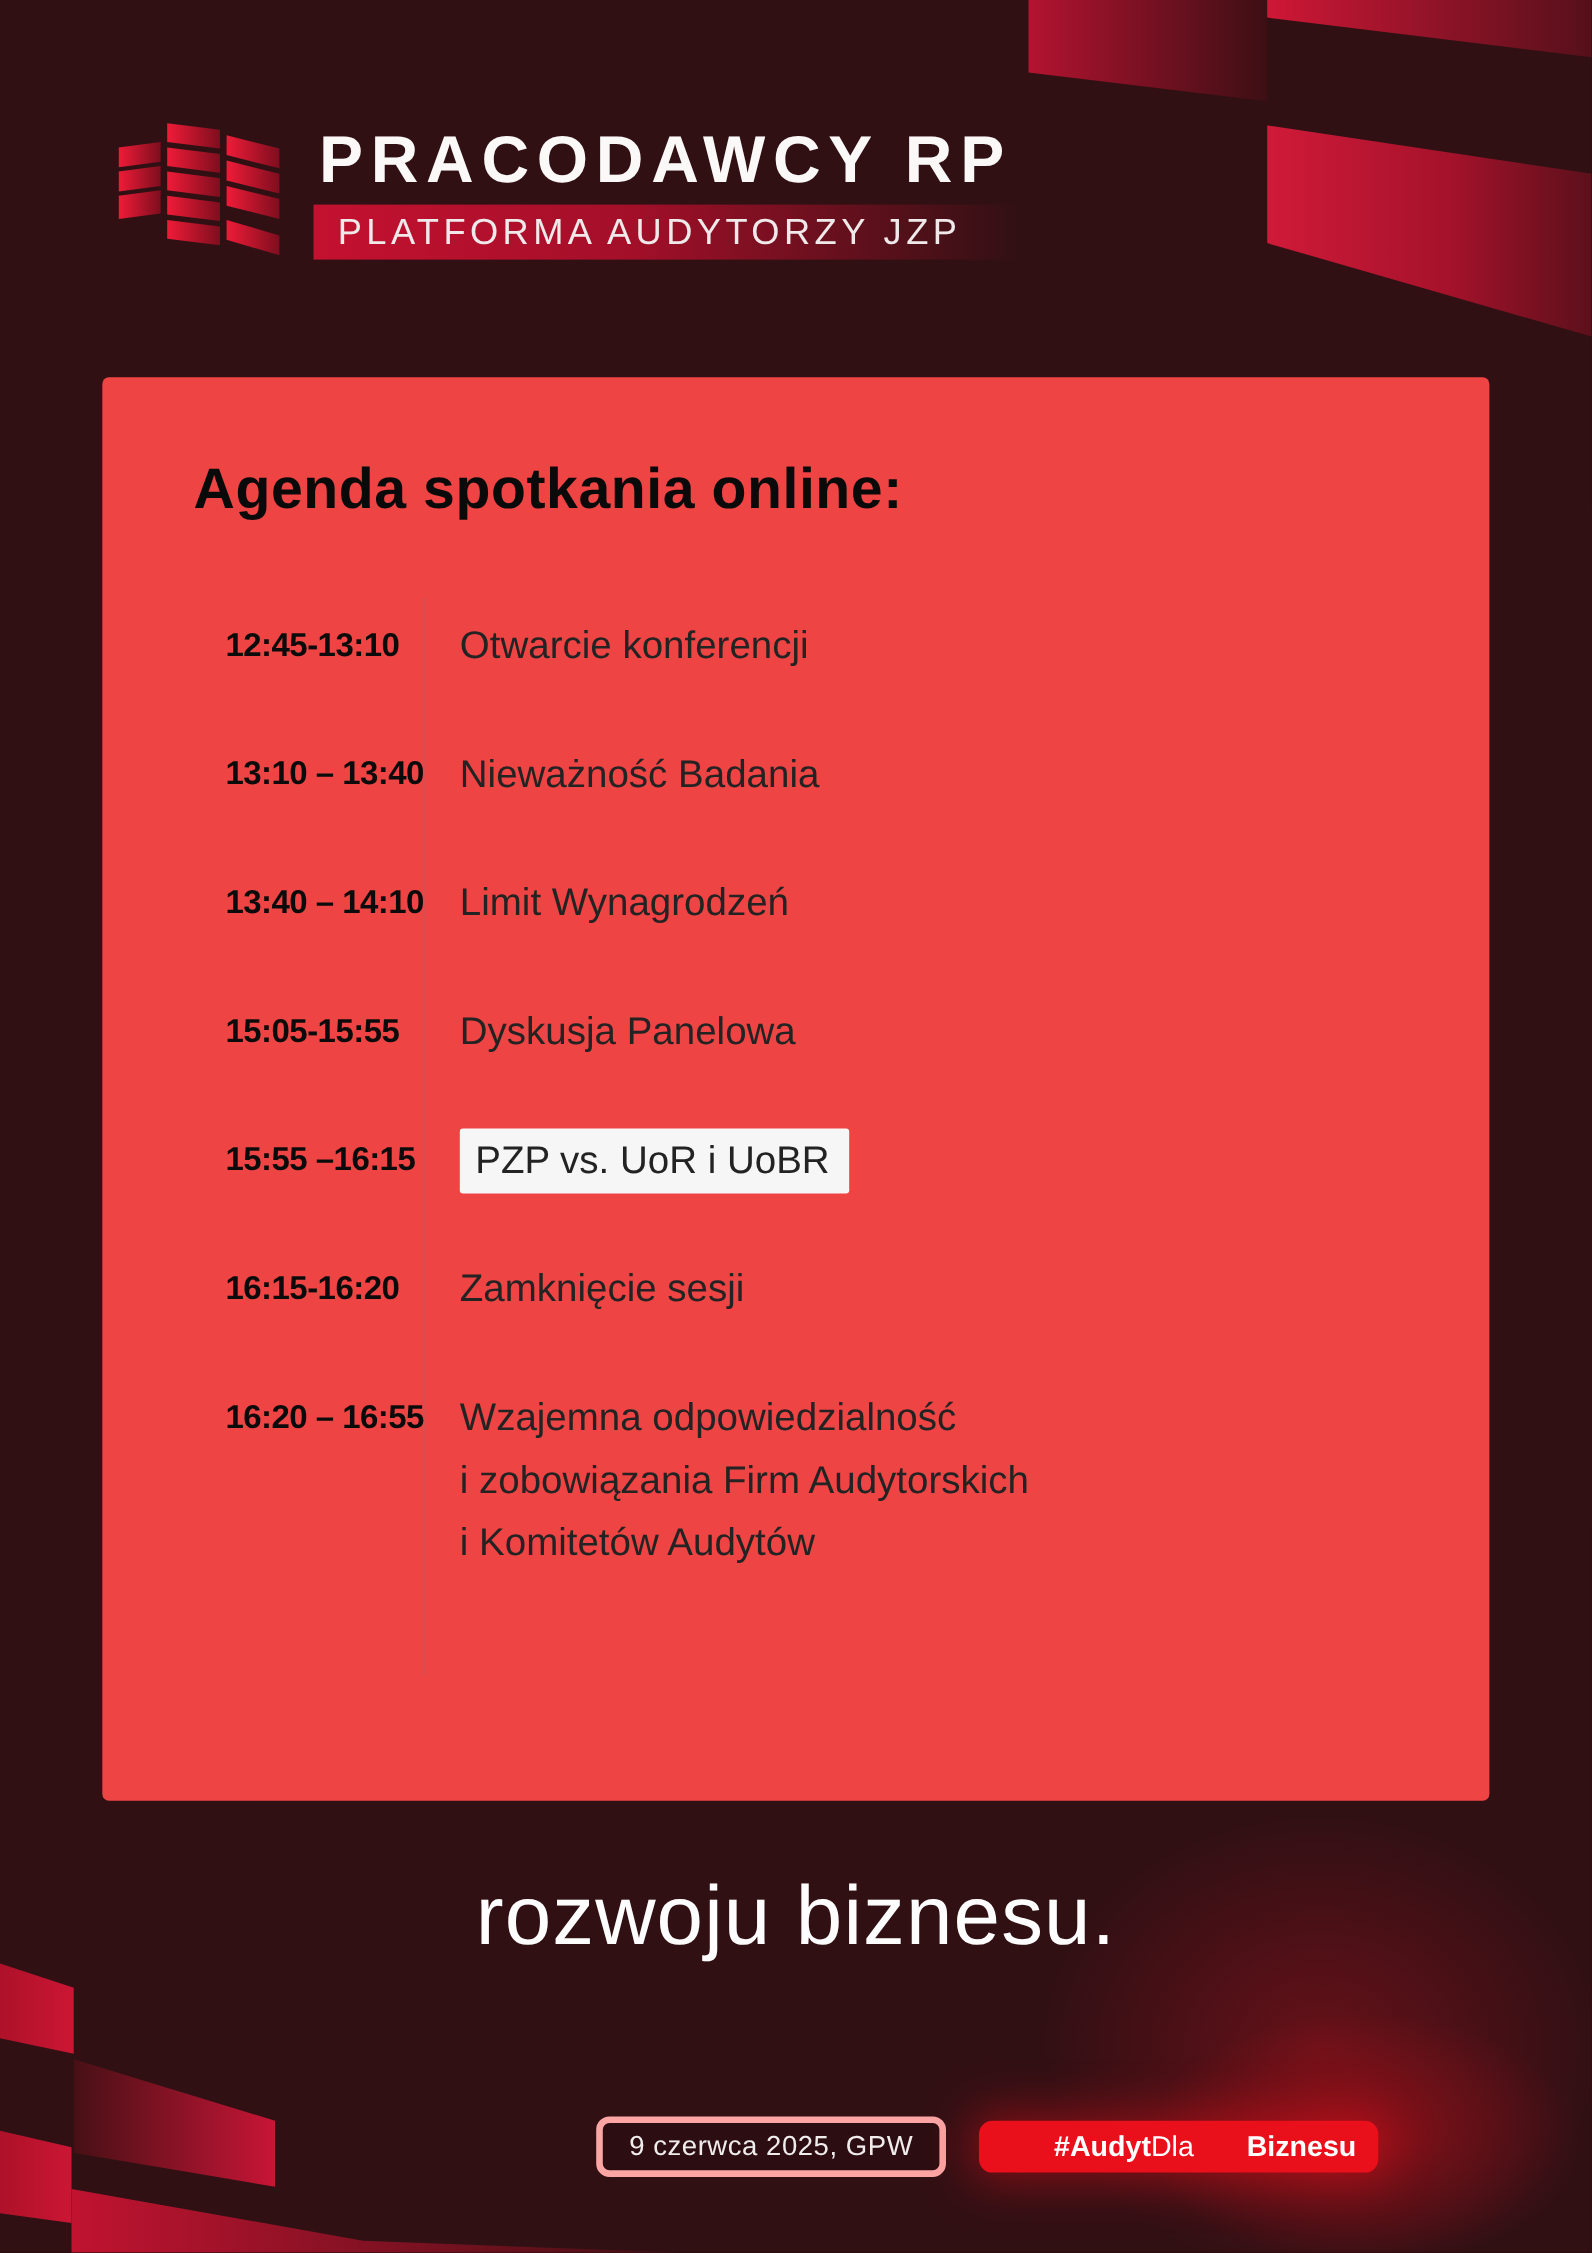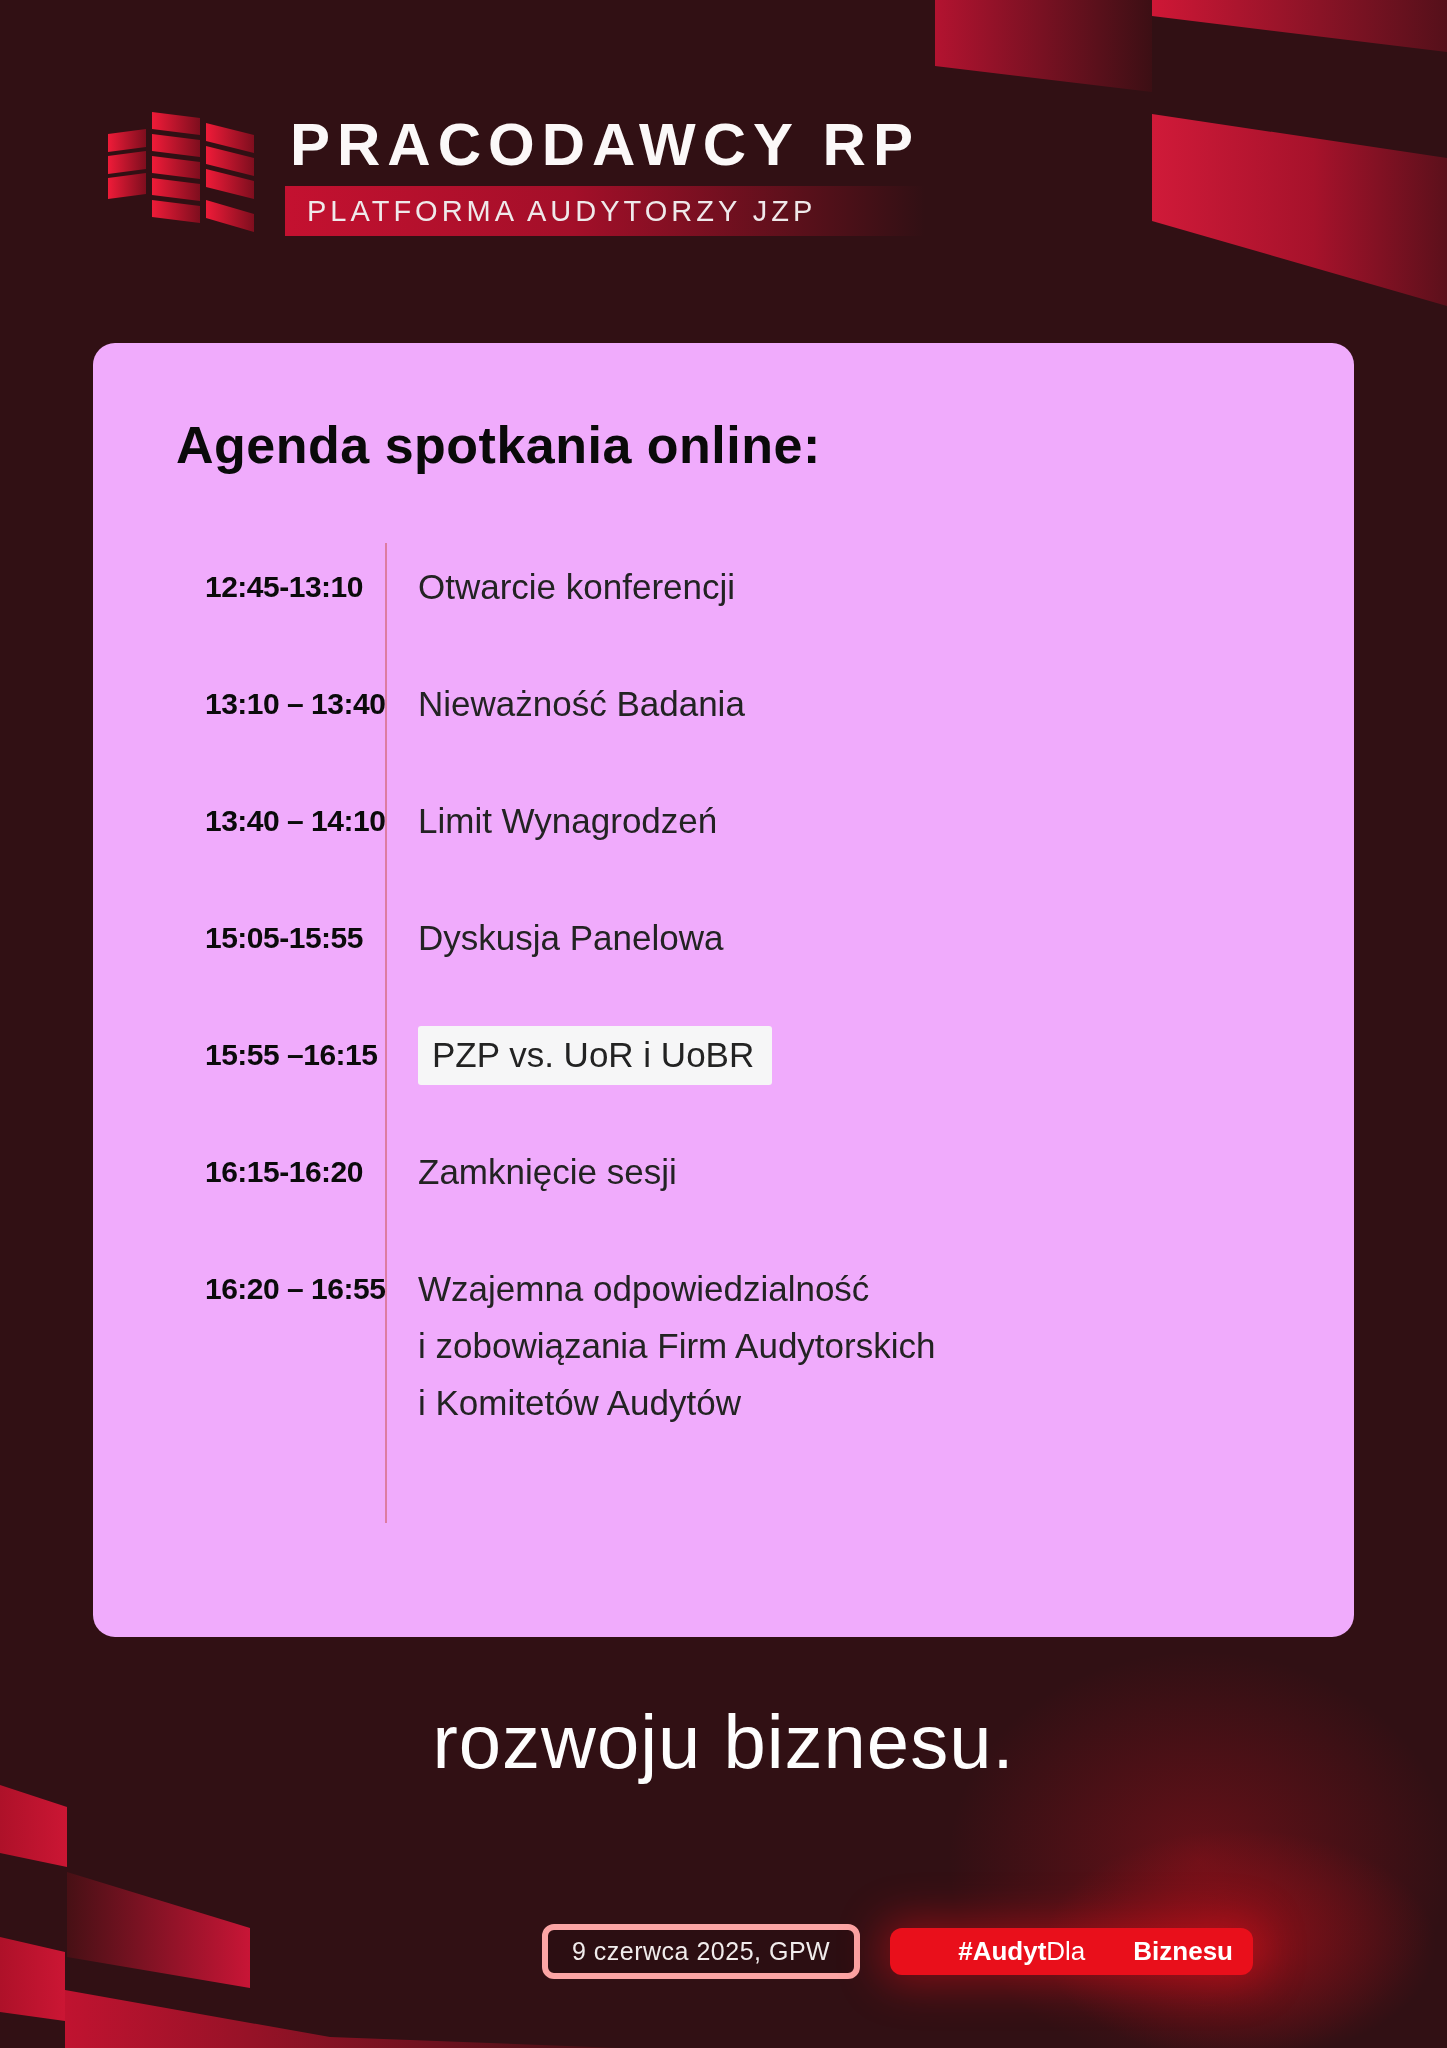--- a/index.html
+++ b/index.html
@@ -20,27 +20,27 @@
   .brand-title{
     position:absolute;left:290px;top:110px;
     font-size:60px;font-weight:600;letter-spacing:7px;color:#fbf8f8;white-space:nowrap;
   }
   .brand-banner{
     position:absolute;left:285px;top:186px;width:640px;height:50px;
     background:linear-gradient(90deg,#c41130 0%,#a30f29 45%,#57101a 82%,rgba(49,16,19,0) 100%);
     display:flex;align-items:center;
   }
   .brand-banner span{
-    padding-left:22px;font-size:29px;letter-spacing:4px;color:#efe9ea;white-space:nowrap;
+    padding-left:22px;font-size:33px;letter-spacing:4px;color:#efe9ea;white-space:nowrap;
   }
 
   
   .card{
     position:absolute;left:93px;top:343px;width:1261px;height:1294px;
-    background:#f0abfc;border-radius:22px;
+    background:#ef4444;border-radius:6px;
   }
   .card-title{
     position:absolute;left:83px;top:72px;
     font-size:52px;font-weight:800;color:#0a0a0a;letter-spacing:0.5px;white-space:nowrap;
   }
   .divider{
     position:absolute;left:292px;top:200px;width:2px;height:980px;
     background:rgba(205,85,85,0.55);
   }
   .rows{position:absolute;left:112px;top:215px;right:60px;}

